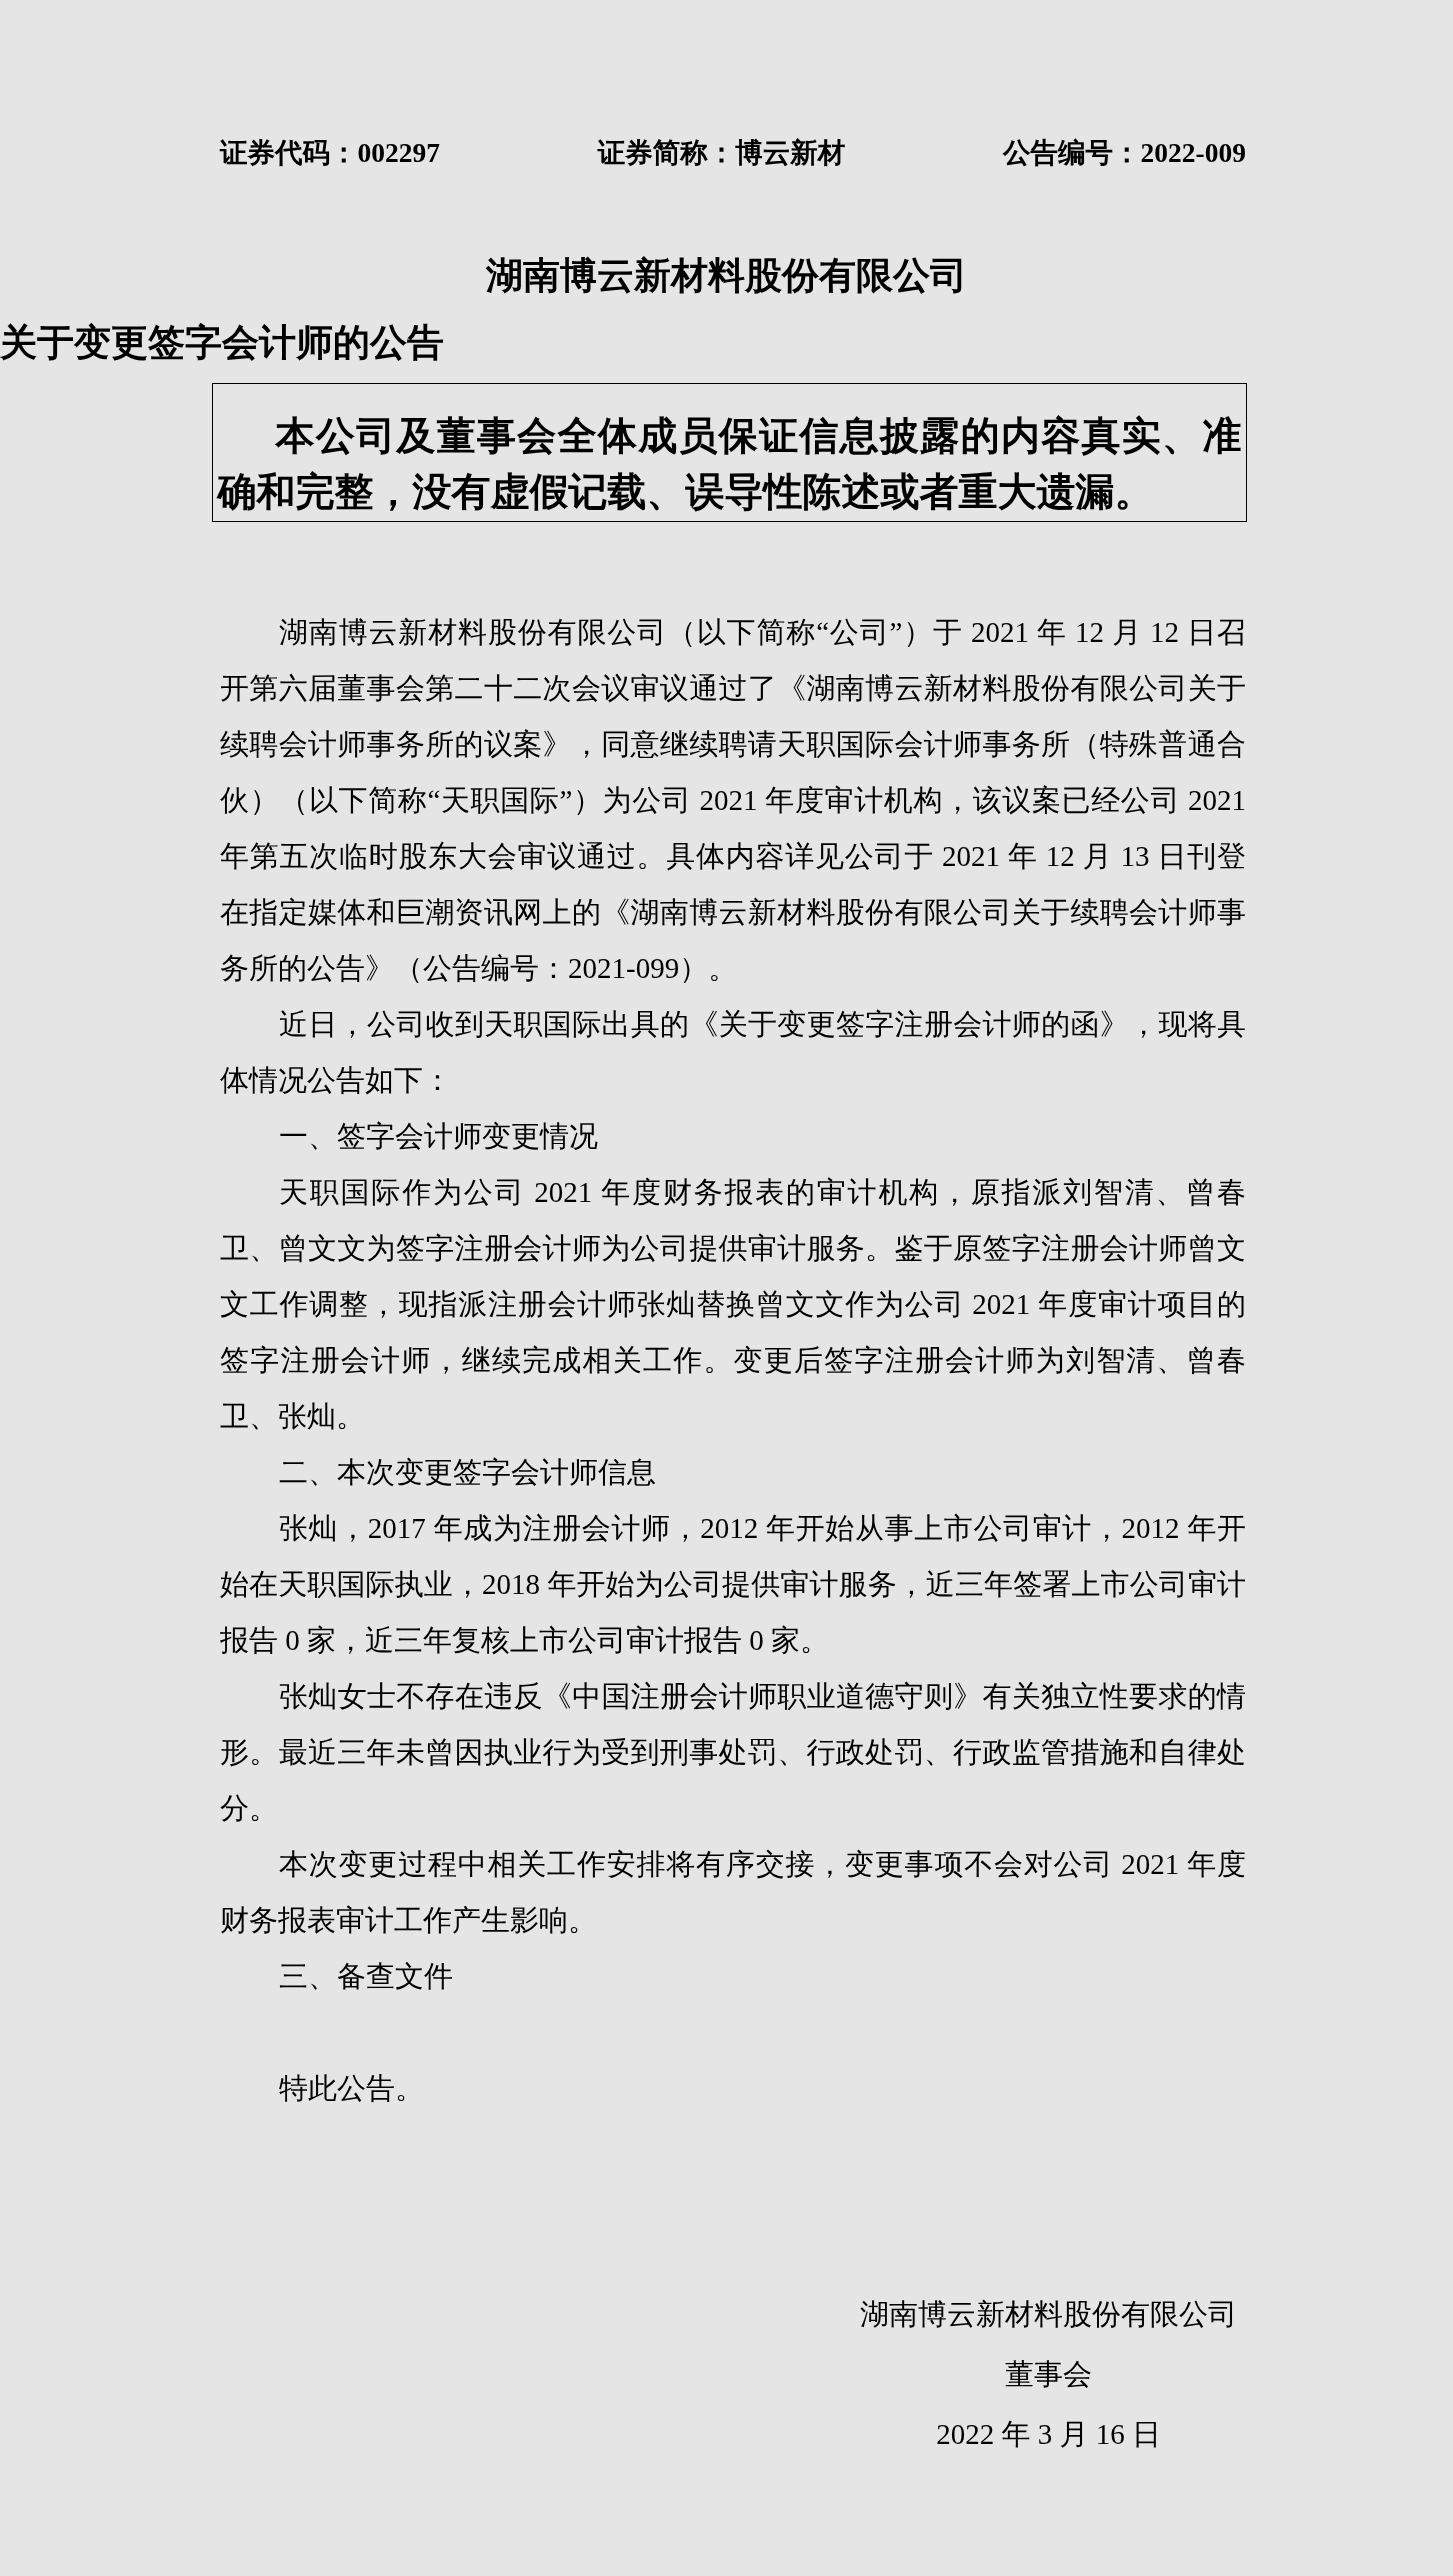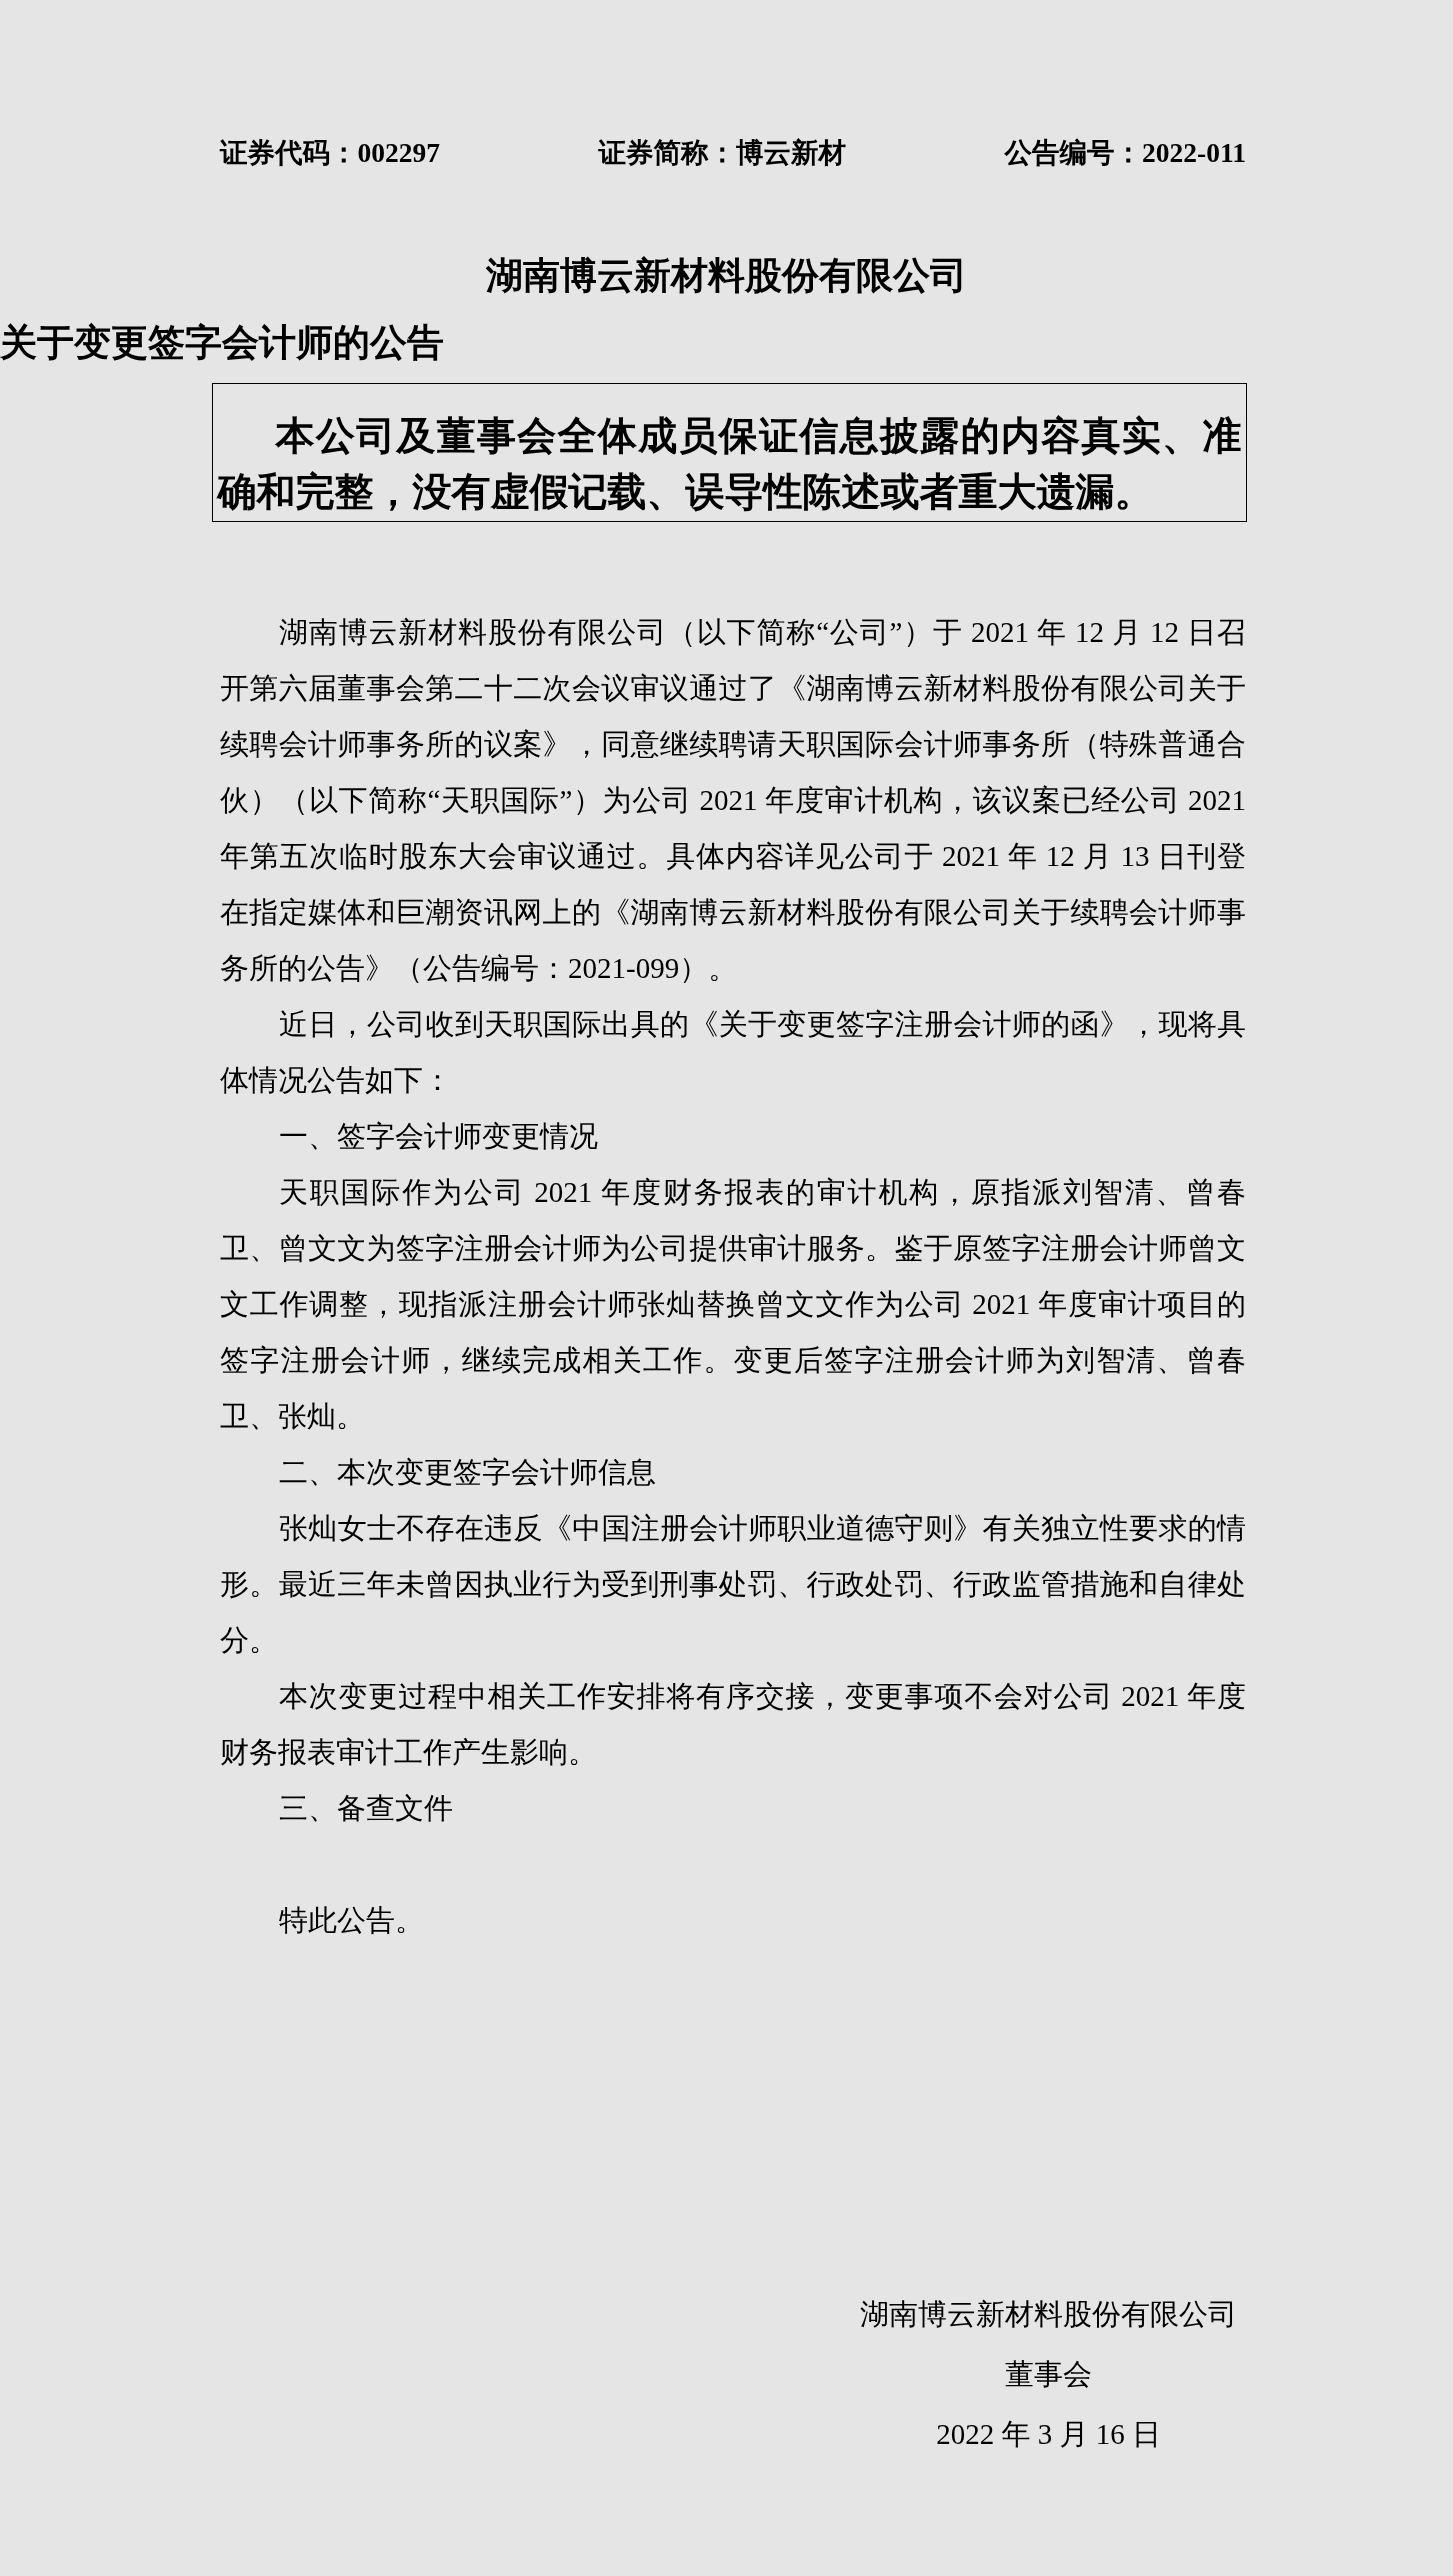--- a/index.html
+++ b/index.html
@@ -91,36 +91,37 @@
   .signature div { white-space: nowrap; }
 </style>
 </head>
 <body>
 
 <div class="page">
 
   <div class="header-row">
     <span>证券代码：002297</span>
     <span>证券简称：博云新材</span>
-    <span>公告编号：2022-011</span>
+    <span>公告编号：2022-009</span>
   </div>
 
   <div class="title-company">湖南博云新材料股份有限公司</div>
   <div class="title-subject">关于变更签字会计师的公告</div>
 
   <div class="disclaimer-box">
     <span>本公司及董事会全体成员保证信息披露的内容真实、准确和完整，没有虚假记载、误导性陈述或者重大遗漏。</span>
   </div>
 
   <div class="doc-body">
     <p>湖南博云新材料股份有限公司（以下简称“公司”）于 2021 年 12 月 12 日召开第六届董事会第二十二次会议审议通过了《湖南博云新材料股份有限公司关于续聘会计师事务所的议案》，同意继续聘请天职国际会计师事务所（特殊普通合伙）（以下简称“天职国际”）为公司 2021 年度审计机构，该议案已经公司 2021 年第五次临时股东大会审议通过。具体内容详见公司于 2021 年 12 月 13 日刊登在指定媒体和巨潮资讯网上的《湖南博云新材料股份有限公司关于续聘会计师事务所的公告》（公告编号：2021-099）。</p>
     <p>近日，公司收到天职国际出具的《关于变更签字注册会计师的函》，现将具体情况公告如下：</p>
     <p class="heading">一、签字会计师变更情况</p>
     <p>天职国际作为公司 2021 年度财务报表的审计机构，原指派刘智清、曾春卫、曾文文为签字注册会计师为公司提供审计服务。鉴于原签字注册会计师曾文文工作调整，现指派注册会计师张灿替换曾文文作为公司 2021 年度审计项目的签字注册会计师，继续完成相关工作。变更后签字注册会计师为刘智清、曾春卫、张灿。</p>
     <p class="heading">二、本次变更签字会计师信息</p>
+    <p>张灿，2017 年成为注册会计师，2012 年开始从事上市公司审计，2012 年开始在天职国际执业，2018 年开始为公司提供审计服务，近三年签署上市公司审计报告 0 家，近三年复核上市公司审计报告 0 家。</p>
     <p>张灿女士不存在违反《中国注册会计师职业道德守则》有关独立性要求的情形。最近三年未曾因执业行为受到刑事处罚、行政处罚、行政监管措施和自律处分。</p>
     <p>本次变更过程中相关工作安排将有序交接，变更事项不会对公司 2021 年度财务报表审计工作产生影响。</p>
     <p class="heading">三、备查文件</p>
     <p class="closing">特此公告。</p>
   </div>
 
   <div class="signature">
     <div>湖南博云新材料股份有限公司</div>
     <div>董事会</div>
     <div>2022 年 3 月 16 日</div>

